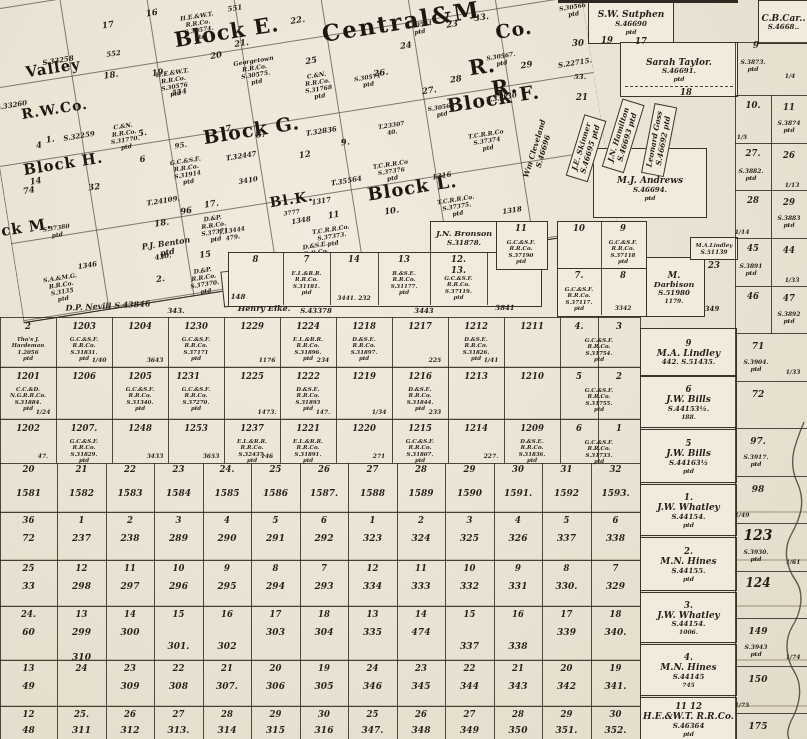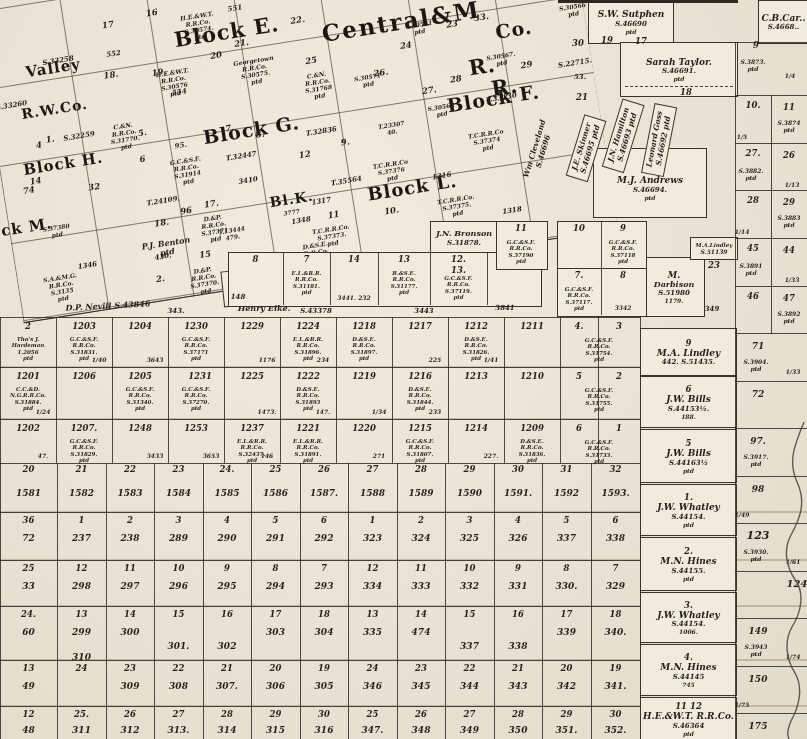--- a/index.html
+++ b/index.html
@@ -233,21 +233,21 @@
 N.G.R.R.Co.
 S.31884.
 ptd</div>
     <div class="lbl frac" style="left: 43px; top: 412px; transform: translate(-50%, -50%) rotate(0deg);">1/24</div>
     <div class="lbl num" style="left: 84px; top: 377px; transform: translate(-50%, -50%) rotate(0deg);">1206</div>
     <div class="lbl num" style="left: 140px; top: 377px; transform: translate(-50%, -50%) rotate(0deg);">1205</div>
     <div class="lbl ann55" style="left: 140px; top: 399px; transform: translate(-50%, -50%) rotate(0deg);">G.C.&amp;S.F.
 R.R.Co.
 S.31340.
 ptd</div>
-    <div class="lbl num" style="left: 200px; top: 377px; transform: translate(-50%, -50%) rotate(0deg);">1231</div>
+    <div class="lbl num" style="left: 188px; top: 377px; transform: translate(-50%, -50%) rotate(0deg);">1231</div>
     <div class="lbl ann55" style="left: 196px; top: 399px; transform: translate(-50%, -50%) rotate(0deg);">G.C.&amp;S.F.
 R.R.Co.
 S.37270.
 ptd</div>
     <div class="lbl num" style="left: 252px; top: 377px; transform: translate(-50%, -50%) rotate(0deg);">1225</div>
     <div class="lbl frac" style="left: 267px; top: 412px; transform: translate(-50%, -50%) rotate(0deg);">1473.</div>
     <div class="lbl num" style="left: 308px; top: 377px; transform: translate(-50%, -50%) rotate(0deg);">1222</div>
     <div class="lbl ann55" style="left: 308px; top: 399px; transform: translate(-50%, -50%) rotate(0deg);">D.&amp;S.E.
 R.R.Co.
 S.31893
@@ -689,26 +689,26 @@
     <div style="position: absolute; left: 735px; top: 381px; width: 72px; height: 1px; background: rgba(40, 33, 25, 0.8);"></div>
     <div class="lbl num" style="left: 758px; top: 394px; transform: translate(-50%, -50%) rotate(0deg); font-size: 9px;">72</div>
     <div style="position: absolute; left: 735px; top: 428px; width: 72px; height: 1px; background: rgba(40, 33, 25, 0.8);"></div>
     <div class="lbl num" style="left: 758px; top: 441px; transform: translate(-50%, -50%) rotate(0deg); font-size: 9px;">97.</div>
     <div class="lbl ann" style="left: 756px; top: 460px; transform: translate(-50%, -50%) rotate(0deg);">S.3917.
 ptd</div>
     <div style="position: absolute; left: 735px; top: 476px; width: 72px; height: 1px; background: rgba(40, 33, 25, 0.8);"></div>
     <div class="lbl num" style="left: 758px; top: 489px; transform: translate(-50%, -50%) rotate(0deg); font-size: 9px;">98</div>
     <div class="lbl frac" style="left: 742px; top: 515px; transform: translate(-50%, -50%) rotate(0deg);">1/49</div>
     <div style="position: absolute; left: 735px; top: 523px; width: 72px; height: 1px; background: rgba(40, 33, 25, 0.8);"></div>
-    <div class="lbl num" style="left: 758px; top: 536px; transform: translate(-50%, -50%) rotate(0deg); font-size: 11px;">123</div>
+    <div class="lbl num" style="left: 758px; top: 536px; transform: translate(-50%, -50%) rotate(0deg); font-size: 14px;">123</div>
     <div class="lbl ann" style="left: 756px; top: 555px; transform: translate(-50%, -50%) rotate(0deg);">S.3930.
 ptd</div>
     <div class="lbl frac" style="left: 793px; top: 562px; transform: translate(-50%, -50%) rotate(0deg);">1/61</div>
     <div style="position: absolute; left: 735px; top: 571px; width: 72px; height: 1px; background: rgba(40, 33, 25, 0.8);"></div>
-    <div class="lbl num" style="left: 758px; top: 584px; transform: translate(-50%, -50%) rotate(0deg); font-size: 10px; margin-left: 39px;">124</div>
+    <div class="lbl num" style="left: 758px; top: 584px; transform: translate(-50%, -50%) rotate(0deg); font-size: 12px;">124</div>
     <div style="position: absolute; left: 735px; top: 618px; width: 72px; height: 1px; background: rgba(40, 33, 25, 0.8);"></div>
     <div class="lbl num" style="left: 758px; top: 631px; transform: translate(-50%, -50%) rotate(0deg); font-size: 9px;">149</div>
     <div class="lbl ann" style="left: 756px; top: 650px; transform: translate(-50%, -50%) rotate(0deg);">S.3943
 ptd</div>
     <div class="lbl frac" style="left: 793px; top: 657px; transform: translate(-50%, -50%) rotate(0deg);">1/74</div>
     <div style="position: absolute; left: 735px; top: 666px; width: 72px; height: 1px; background: rgba(40, 33, 25, 0.8);"></div>
     <div class="lbl num" style="left: 758px; top: 679px; transform: translate(-50%, -50%) rotate(0deg); font-size: 9px;">150</div>
     <div class="lbl frac" style="left: 742px; top: 705px; transform: translate(-50%, -50%) rotate(0deg);">1/75</div>
     <div style="position: absolute; left: 735px; top: 713px; width: 72px; height: 1px; background: rgba(40, 33, 25, 0.8);"></div>
     <div class="lbl num" style="left: 758px; top: 726px; transform: translate(-50%, -50%) rotate(0deg); font-size: 9px;">175</div>

